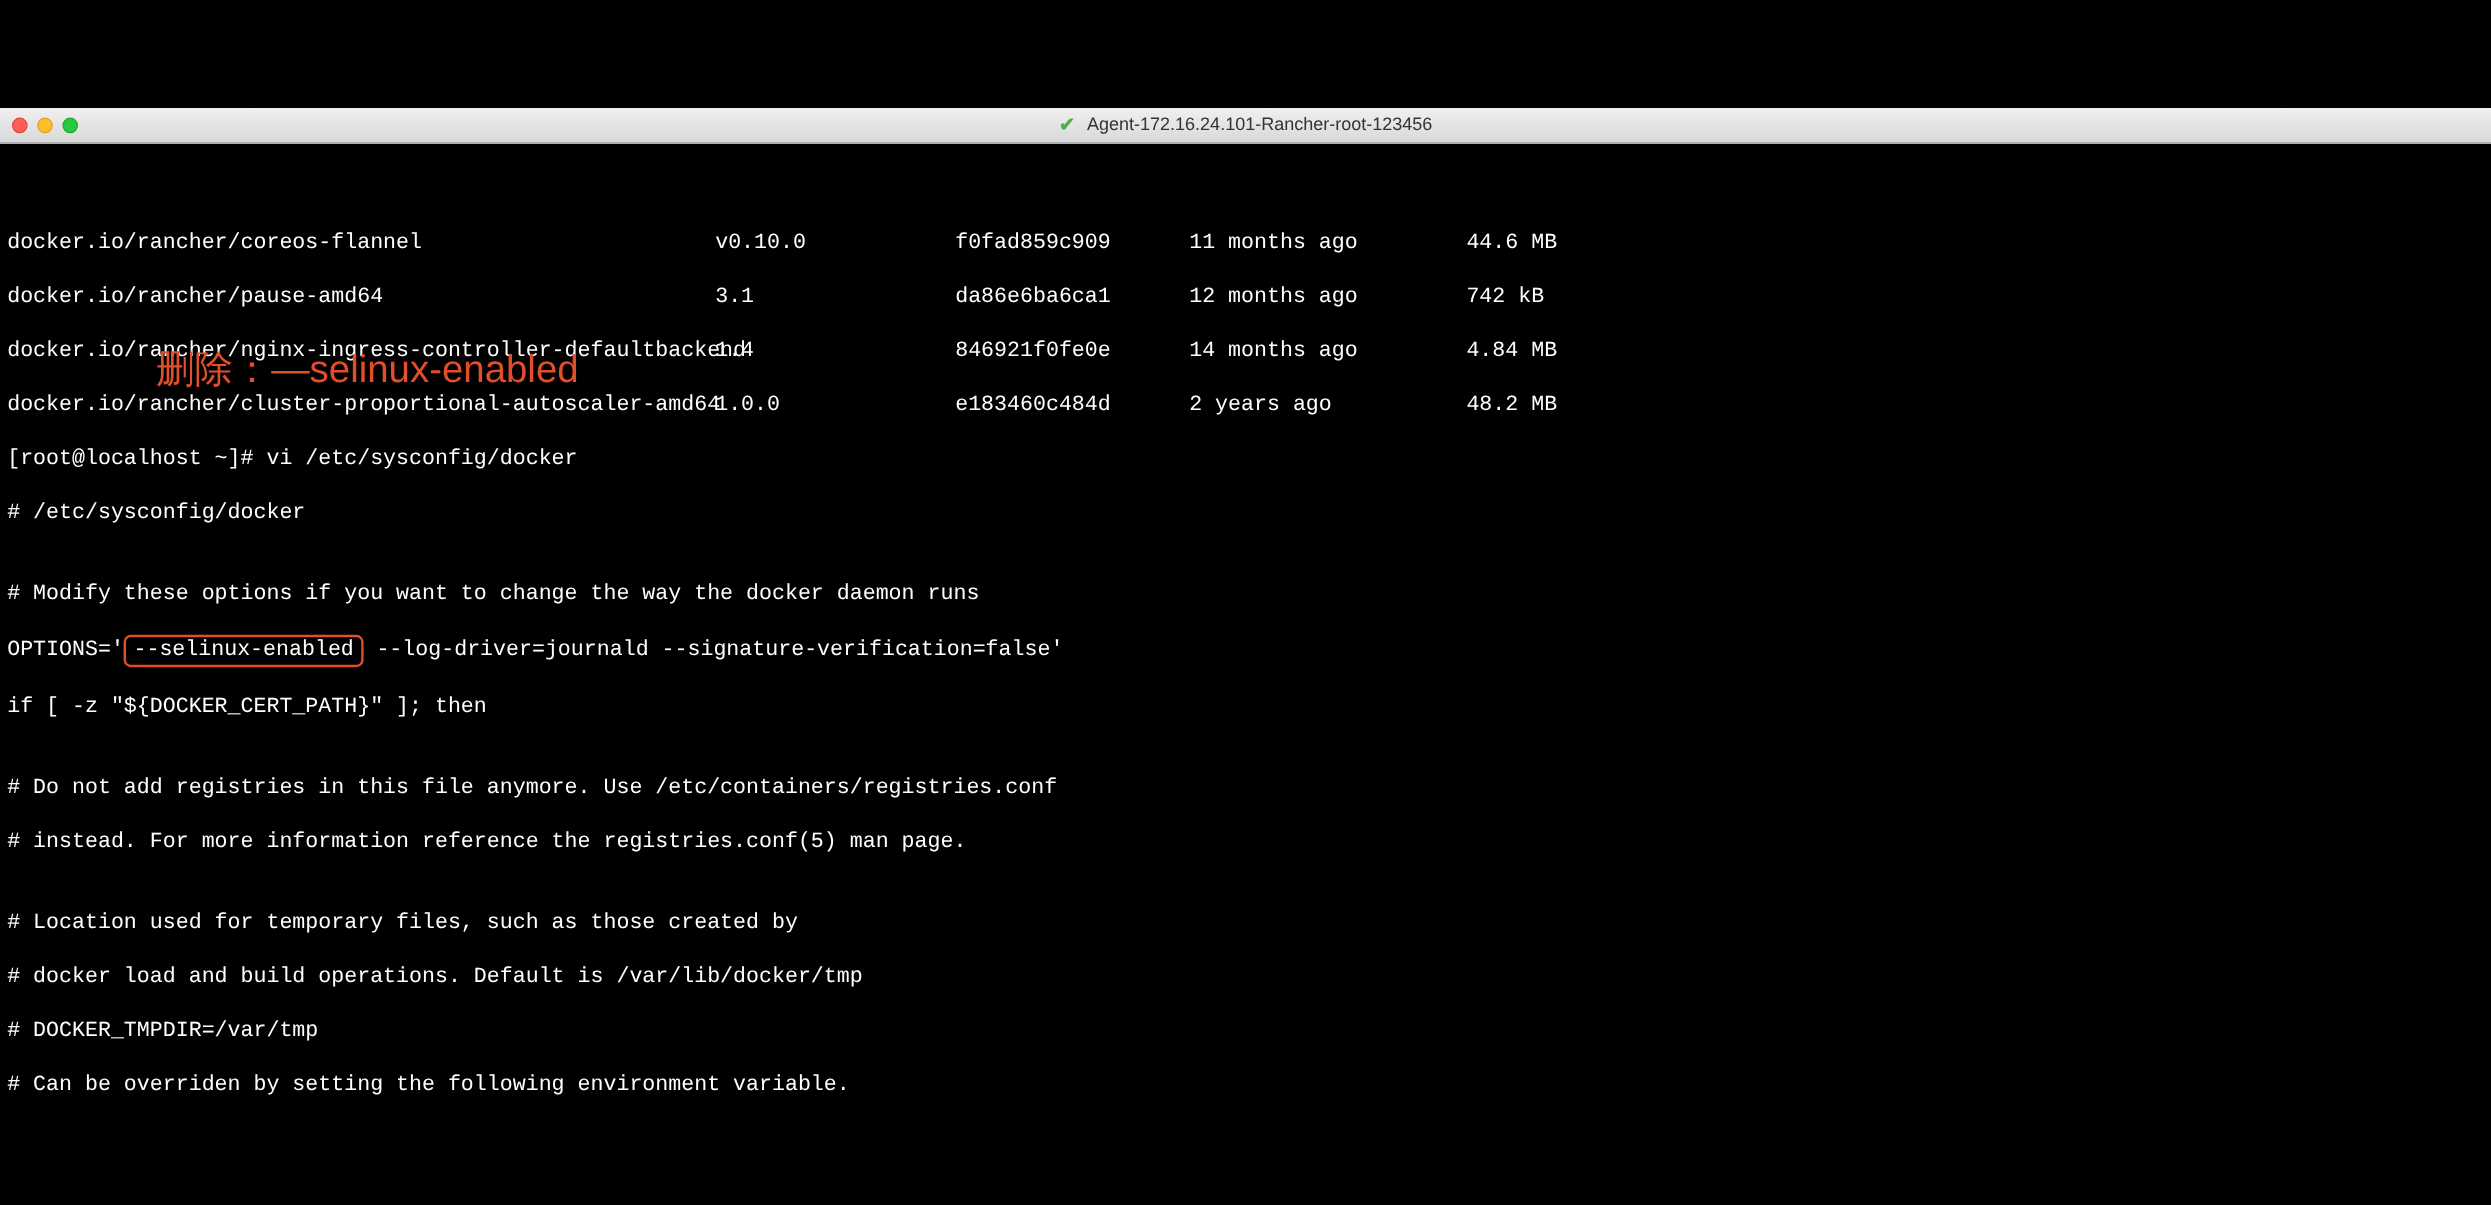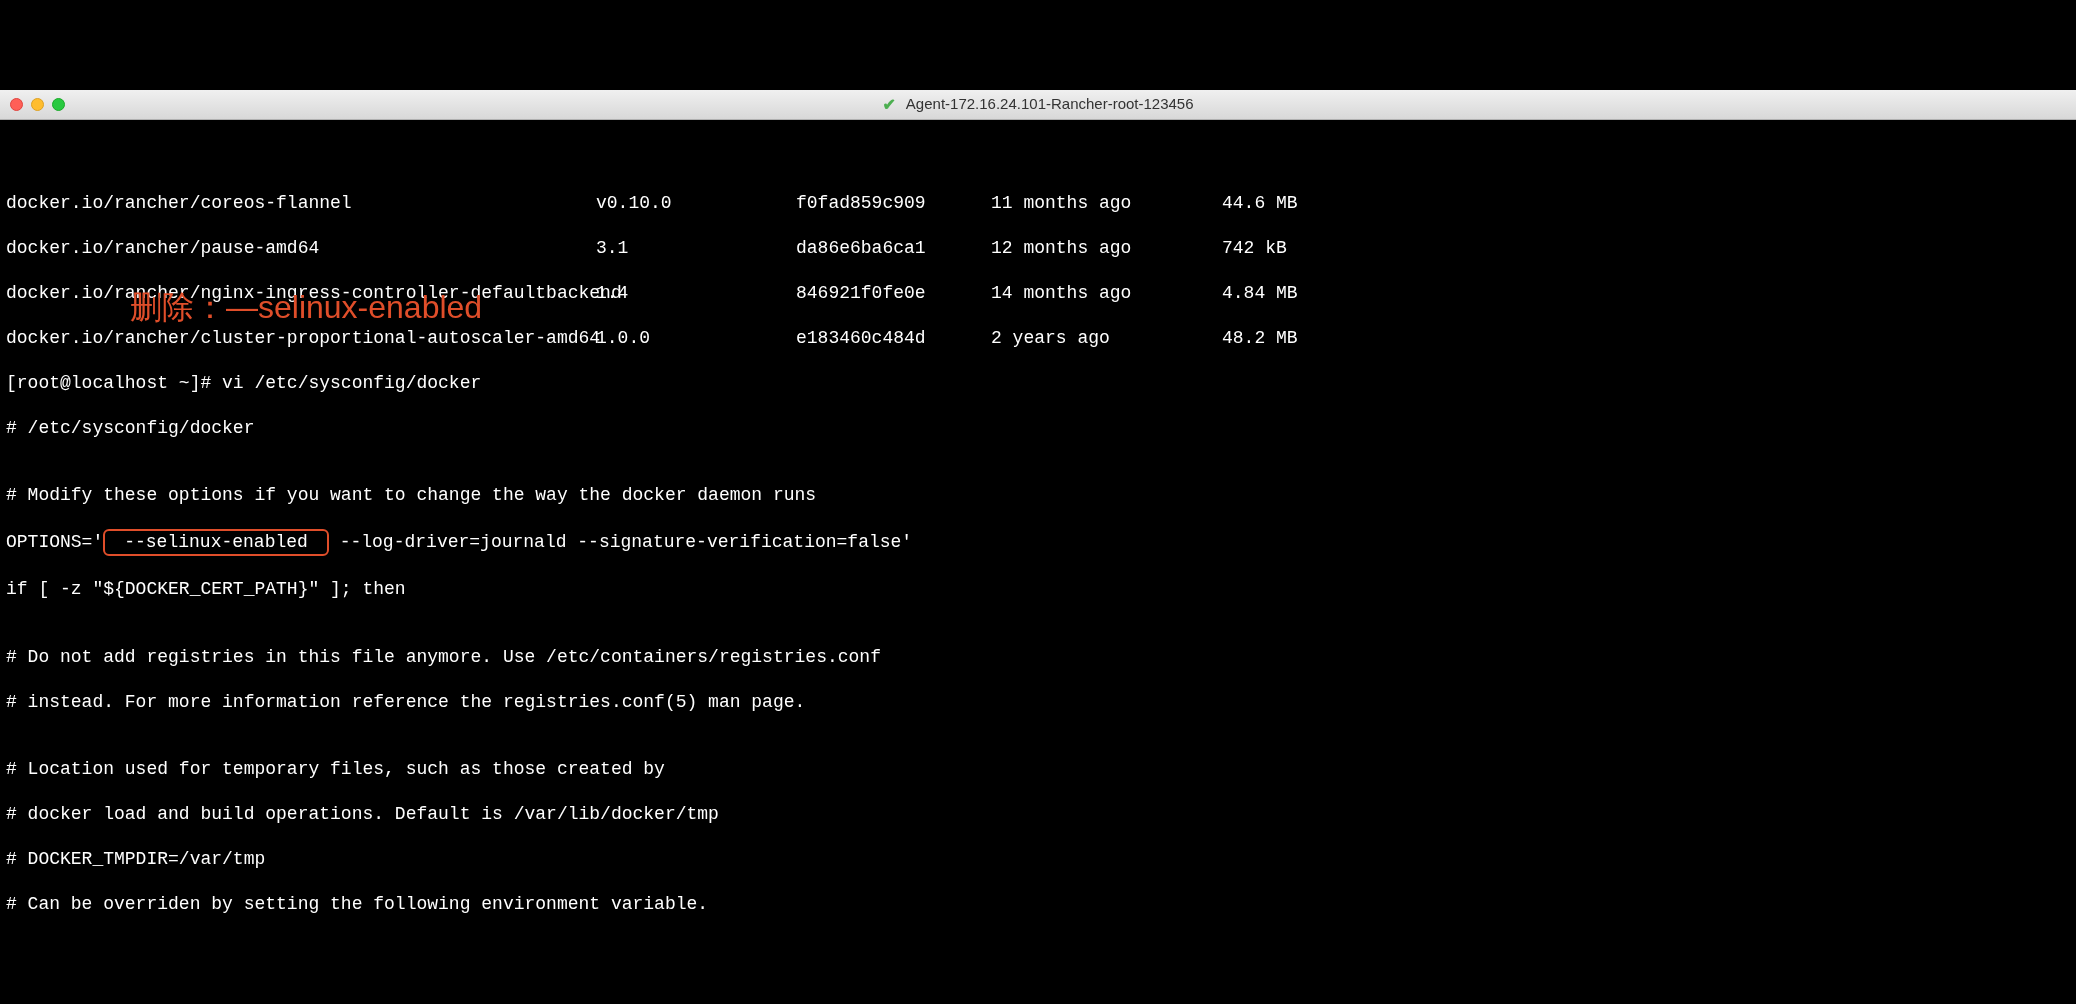--- a/index.html
+++ b/index.html
@@ -74,21 +74,21 @@
       font-family: "PingFang SC", "Hiragino Sans GB", sans-serif;
       font-size: 32px;
       font-weight: 500;
       top: 122px;
       left: 130px;
       white-space: nowrap;
     }
     .highlight-box {
       border: 2px solid #e04e2a;
       border-radius: 6px;
-      padding: 0 19px;
+      padding: 0 6px;
       display: inline-block;
     }
   </style>
 </head>
 <body>
 
 
 
 <div class="titlebar">
   <div class="traffic-lights">

